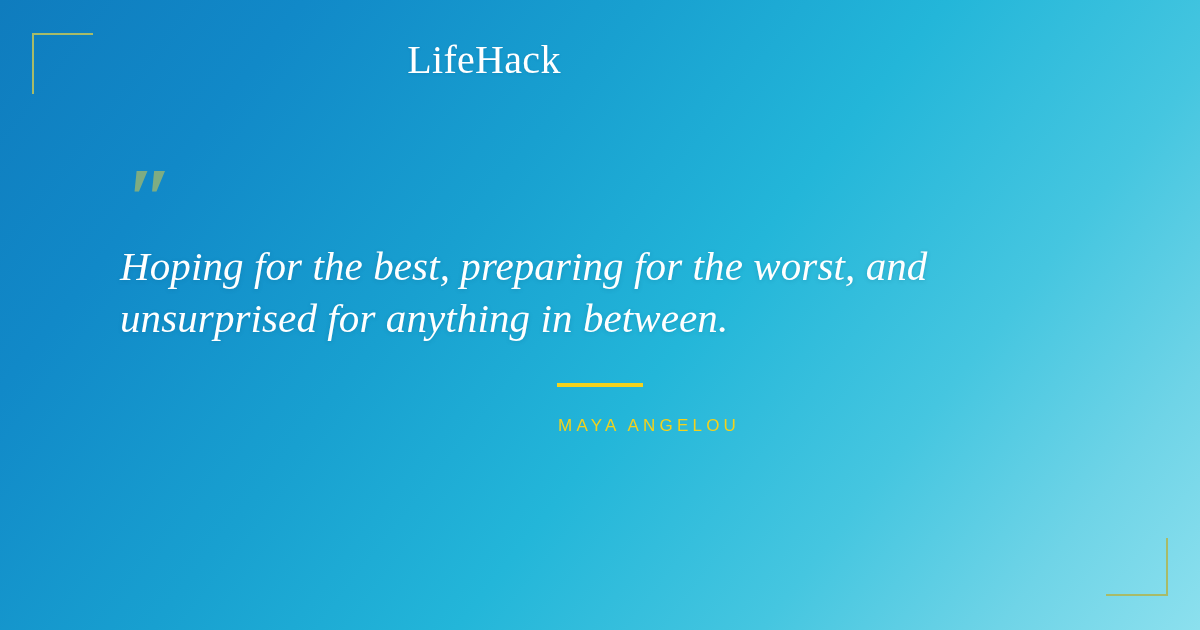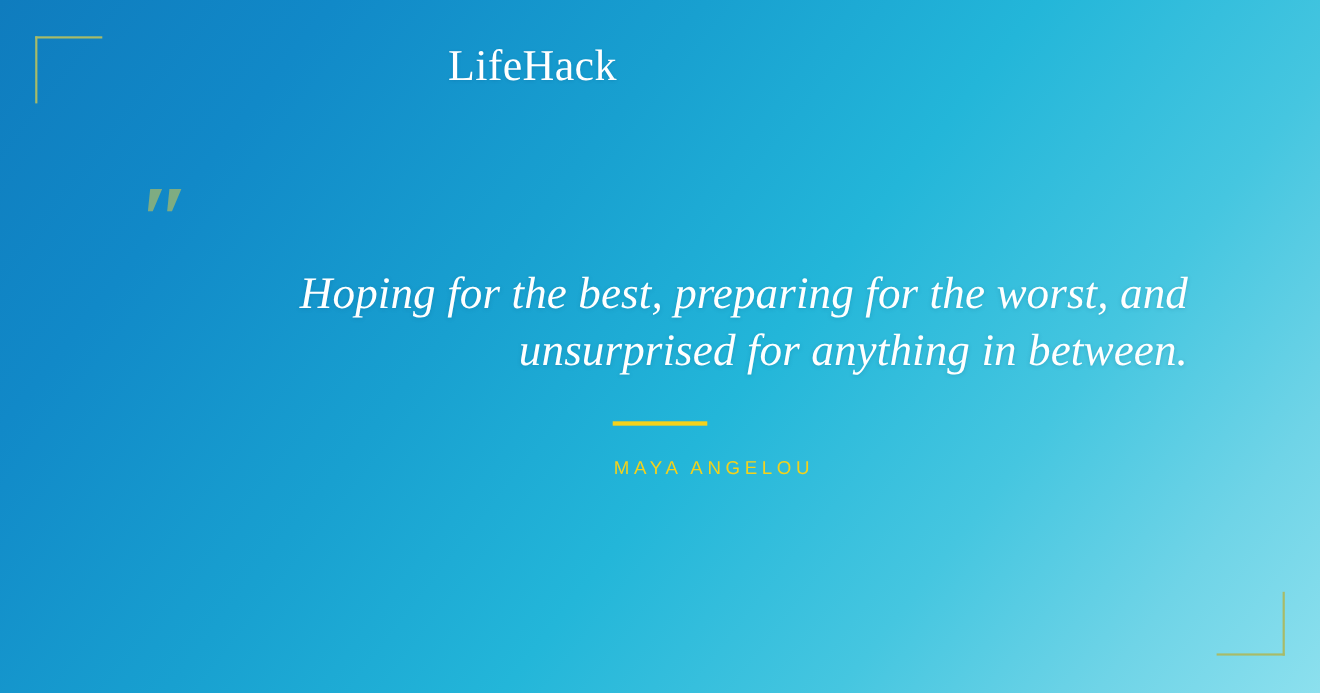--- a/index.html
+++ b/index.html
@@ -103,21 +103,21 @@
   }
 
   
   #quote-text {
     position: absolute;
     left: 0;
     top: 240px;
     width: 1200px;
     padding: 0 120px;
     box-sizing: border-box;
-    text-align: right;
+    text-align: left;
     font-family: "Liberation Serif", "DejaVu Serif", serif;
     font-style: italic;
     font-weight: 400;
     font-size: 41px;
     line-height: 52px;
     color: #ffffff;
     letter-spacing: 0.1px;
     text-shadow: 0 1px 4px rgba(10,85,125,0.22);
   }
 

